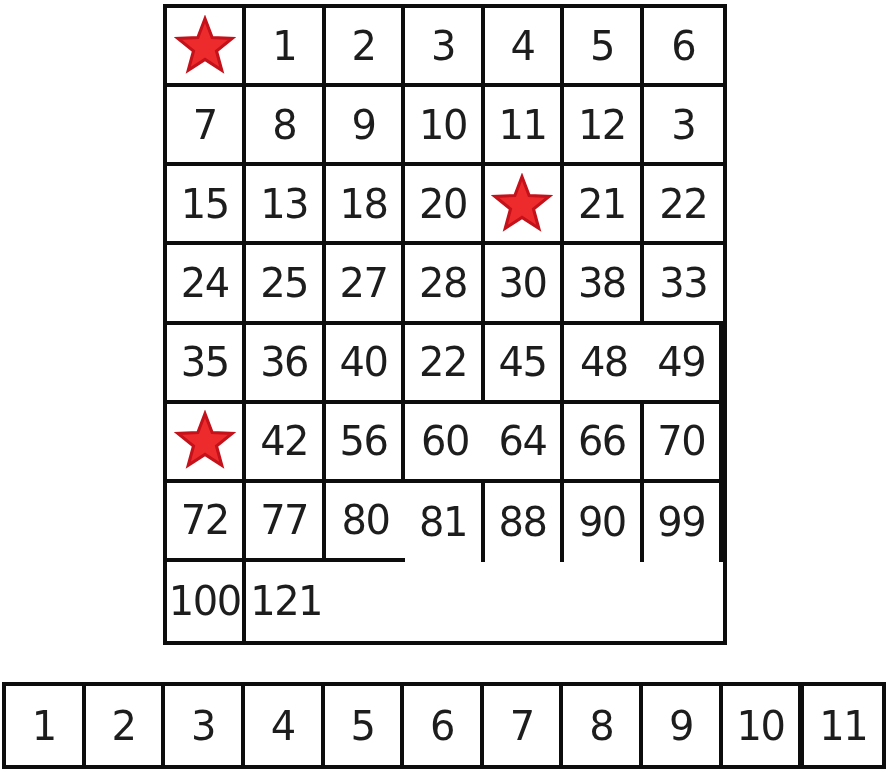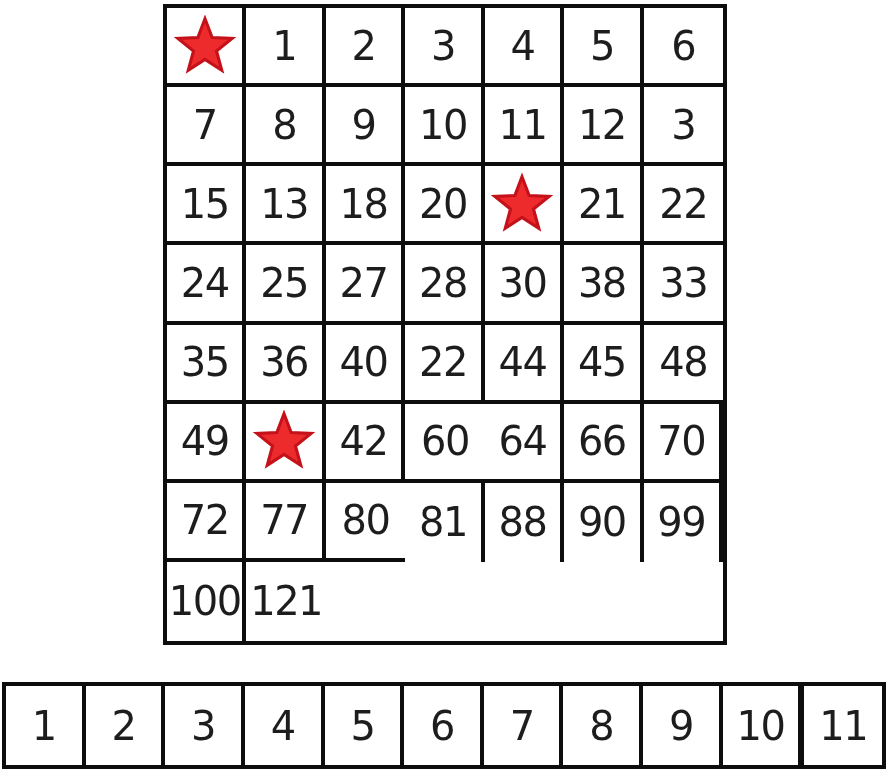--- a/index.html
+++ b/index.html
@@ -110,30 +110,30 @@
       <div class="cell">25</div>
       <div class="cell">27</div>
       <div class="cell">28</div>
       <div class="cell">30</div>
       <div class="cell">38</div>
       <div class="cell last-col">33</div>
       <div class="cell">35</div>
       <div class="cell">36</div>
       <div class="cell">40</div>
       <div class="cell">22</div>
-      <div class="cell">44</div>
       <div class="cell">45</div>
       <div class="cell last-col">48</div>
       <div class="cell">49</div>
       <div class="cell">
   <svg class="star-svg" viewBox="0 0 100 100" aria-hidden="true">
     <polygon points="50,6 61.5,36.2 93.7,37.8 68.5,58 77,89.2 50,71.5 23,89.2 31.5,58 6.3,37.8 38.5,36.2" fill="#ee2b2c" stroke="#c4111a" stroke-width="5" stroke-linejoin="miter"></polygon>
   </svg>
 </div>
       <div class="cell">42</div>
+      <div class="cell">56</div>
       <div class="cell last-col">60</div>
       <div class="cell">64</div>
       <div class="cell">66</div>
       <div class="cell">70</div>
       <div class="cell">72</div>
       <div class="cell">77</div>
       <div class="cell last-col">80</div>
       <div class="cell last-row">81</div>
       <div class="cell last-row">88</div>
       <div class="cell last-row">90</div>

